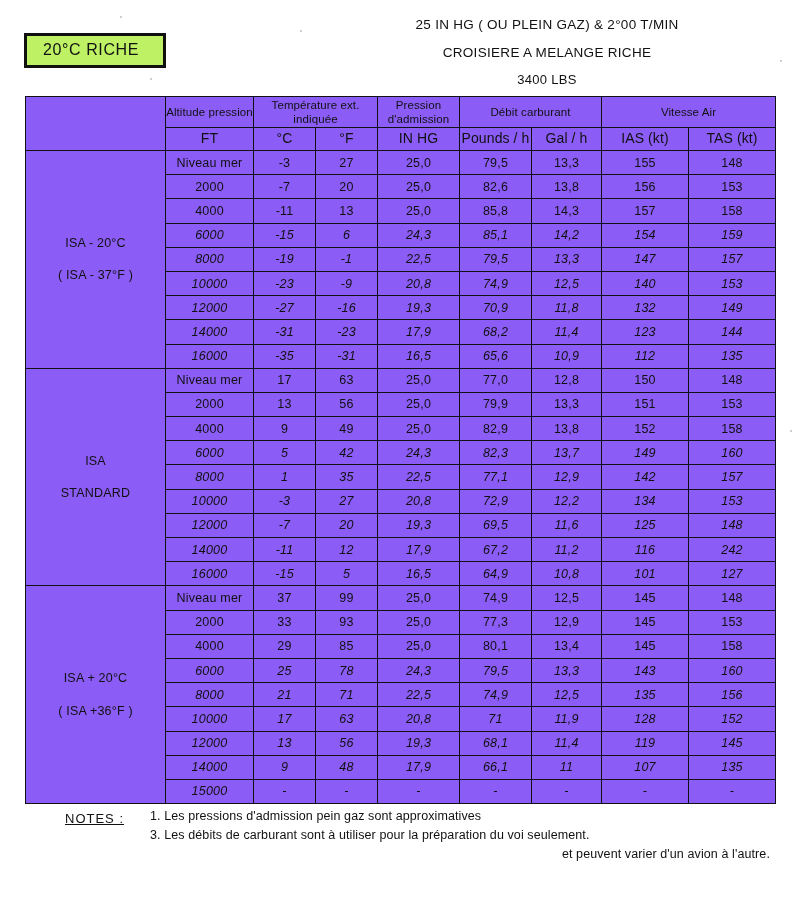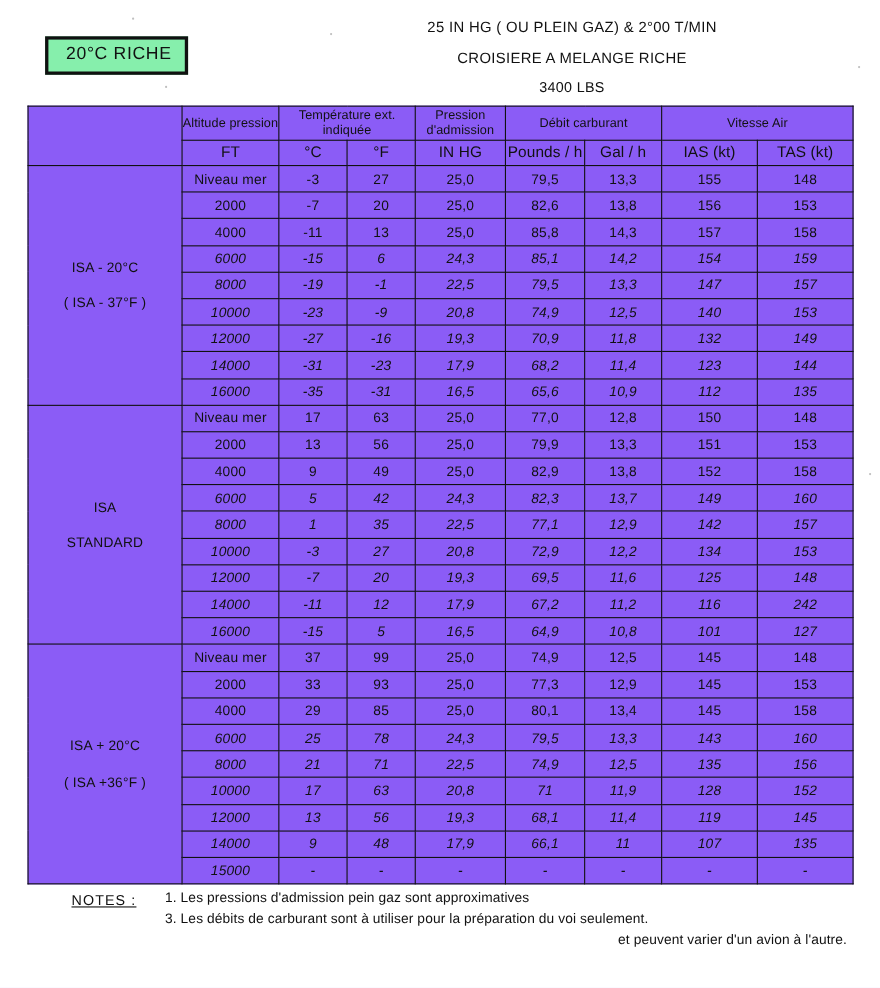--- a/index.html
+++ b/index.html
@@ -27,32 +27,32 @@
 
   
   #header-area {
     position: absolute;
     top: 0; left: 0;
     width: 800px;
     height: 92px;
   }
   #riche-badge {
     position: absolute;
-    left: 41px;
+    left: 24px;
     top: 33px;
     border: 3px solid #111;
-    padding: 5px 12px 6px 16px;
+    padding: 5px 24px 6px 16px;
     font-size: 16px;
     letter-spacing: .6px;
     font-weight: 500;
-    background: #86efac;
+    background: #bef264;
   }
   #title-block {
     position: absolute;
-    left: 320px;
+    left: 347px;
     top: 18px;
     width: 400px;
     text-align: center;
     line-height: 1.0;
   }
   #title-block .tline {
     font-size: 13.5px;
     letter-spacing: .3px;
     margin-bottom: 14px;
     white-space: nowrap;

